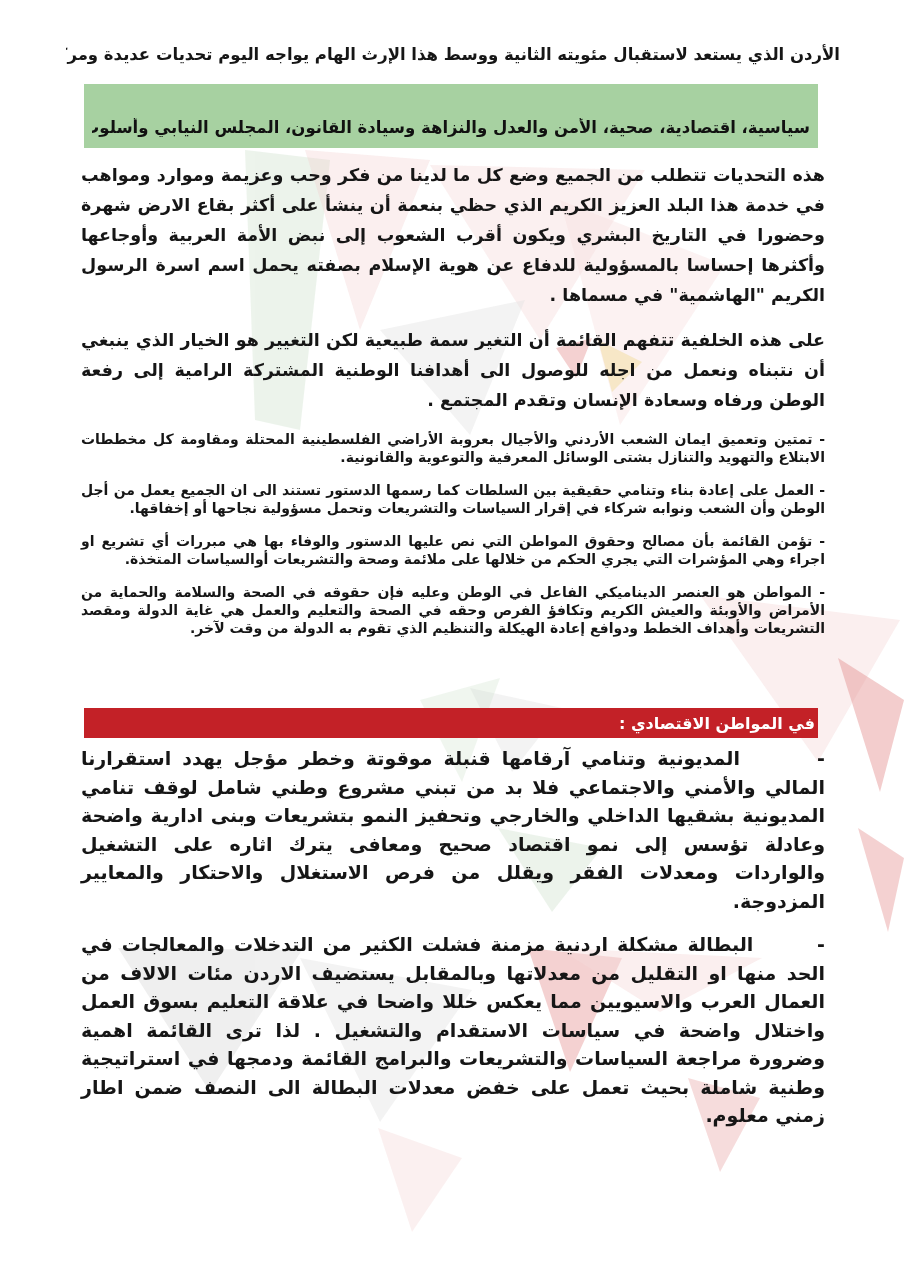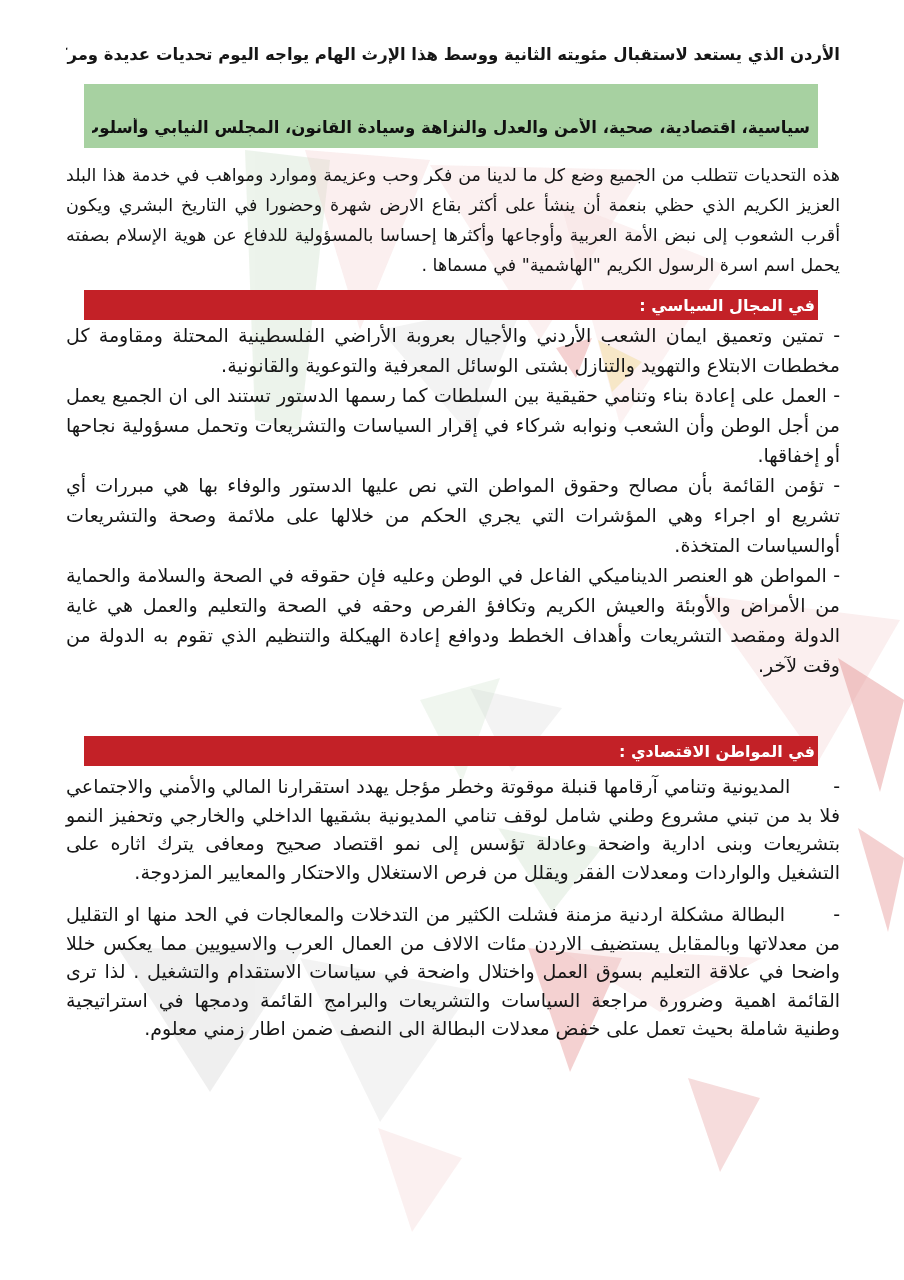--- a/index.html
+++ b/index.html
@@ -44,31 +44,31 @@
     height:30px;
     background:#c32127;
     display:flex;align-items:center;
     padding:0 3px;
   }
   .band-red span{
     color:#ffffff;font-size:16px;font-weight:bold;
     white-space:nowrap;
   }
   .para{
-    margin:0;
-    font-size:17.5px;font-weight:normal;
+    margin:15px;
+    font-size:17.5px;font-weight:bold;
     line-height:30px;
     text-align:justify;
     text-justify:inter-word;
   }
   .para.mt{margin-top:12px;}
   .para.mt-sm{margin-top:6px;}
   .bullets .para{
-    font-size:19px;
-    line-height:30px;
+    font-size:14px;
+    line-height:18px;
   }
   .eco .para{
     font-size:19px;
     line-height:28.5px;
   }
   .eco .para + .para{margin-top:14px;}
   .gap-lg{height:46px;}
 </style>
 </head>
 <body>
@@ -101,24 +101,22 @@
 
   <div class="content">
 
     <p class="top-line">الأردن الذي يستعد لاستقبال مئويته الثانية ووسط هذا الإرث الهام يواجه اليوم تحديات عديدة ومركبة ومزمنة منها</p>
 
     <div class="band band-green">
       <span>سياسية، اقتصادية، صحية، الأمن والعدل والنزاهة وسيادة القانون، المجلس النيابي وأسلوب العمل</span>
     </div>
 
     <p class="para mt">هذه التحديات تتطلب من الجميع  وضع كل ما لدينا من فكر وحب وعزيمة وموارد ومواهب في خدمة هذا البلد العزيز الكريم الذي حظي  بنعمة أن ينشأ على أكثر بقاع الارض شهرة وحضورا في التاريخ البشري  ويكون أقرب الشعوب إلى نبض الأمة العربية وأوجاعها وأكثرها إحساسا بالمسؤولية للدفاع عن هوية الإسلام بصفته يحمل اسم اسرة الرسول الكريم "الهاشمية" في مسماها .</p>
+    <p class="para mt-sm">على هذه الخلفية تتفهم  القائمة أن التغير سمة  طبيعية  لكن التغيير هو الخيار  الذي ينبغي أن نتبناه  ونعمل من اجله   للوصول الى أهدافنا الوطنية المشتركة الرامية إلى رفعة الوطن ورفاه وسعادة الإنسان وتقدم المجتمع .</p>
 
-    <div class="band band-red">
-      <span>في المجال السياسي :</span>
-    </div>
 
     <div class="bullets">
       <p class="para">- تمتين وتعميق ايمان الشعب الأردني والأجيال بعروبة الأراضي الفلسطينية المحتلة ومقاومة كل مخططات الابتلاع والتهويد والتنازل بشتى الوسائل المعرفية والتوعوية والقانونية.</p>
       <p class="para">- العمل على إعادة بناء وتنامي  حقيقية بين السلطات  كما رسمها الدستور تستند  الى ان الجميع يعمل من أجل الوطن وأن الشعب ونوابه شركاء في إقرار السياسات والتشريعات وتحمل مسؤولية نجاحها أو إخفاقها.</p>
       <p class="para">- تؤمن القائمة بأن مصالح وحقوق المواطن التي نص عليها الدستور والوفاء بها هي مبررات أي تشريع او اجراء وهي المؤشرات التي يجري الحكم من خلالها على ملائمة وصحة والتشريعات أوالسياسات المتخذة.</p>
       <p class="para">- المواطن هو العنصر الديناميكي الفاعل في   الوطن وعليه فإن حقوقه   في الصحة والسلامة والحماية من الأمراض والأوبئة والعيش الكريم وتكافؤ الفرص   وحقه في الصحة والتعليم والعمل   هي غاية الدولة ومقصد التشريعات وأهداف الخطط ودوافع إعادة الهيكلة والتنظيم   الذي تقوم به الدولة من وقت لآخر.</p>
     </div>
 
     <div class="gap-lg"></div>
 

